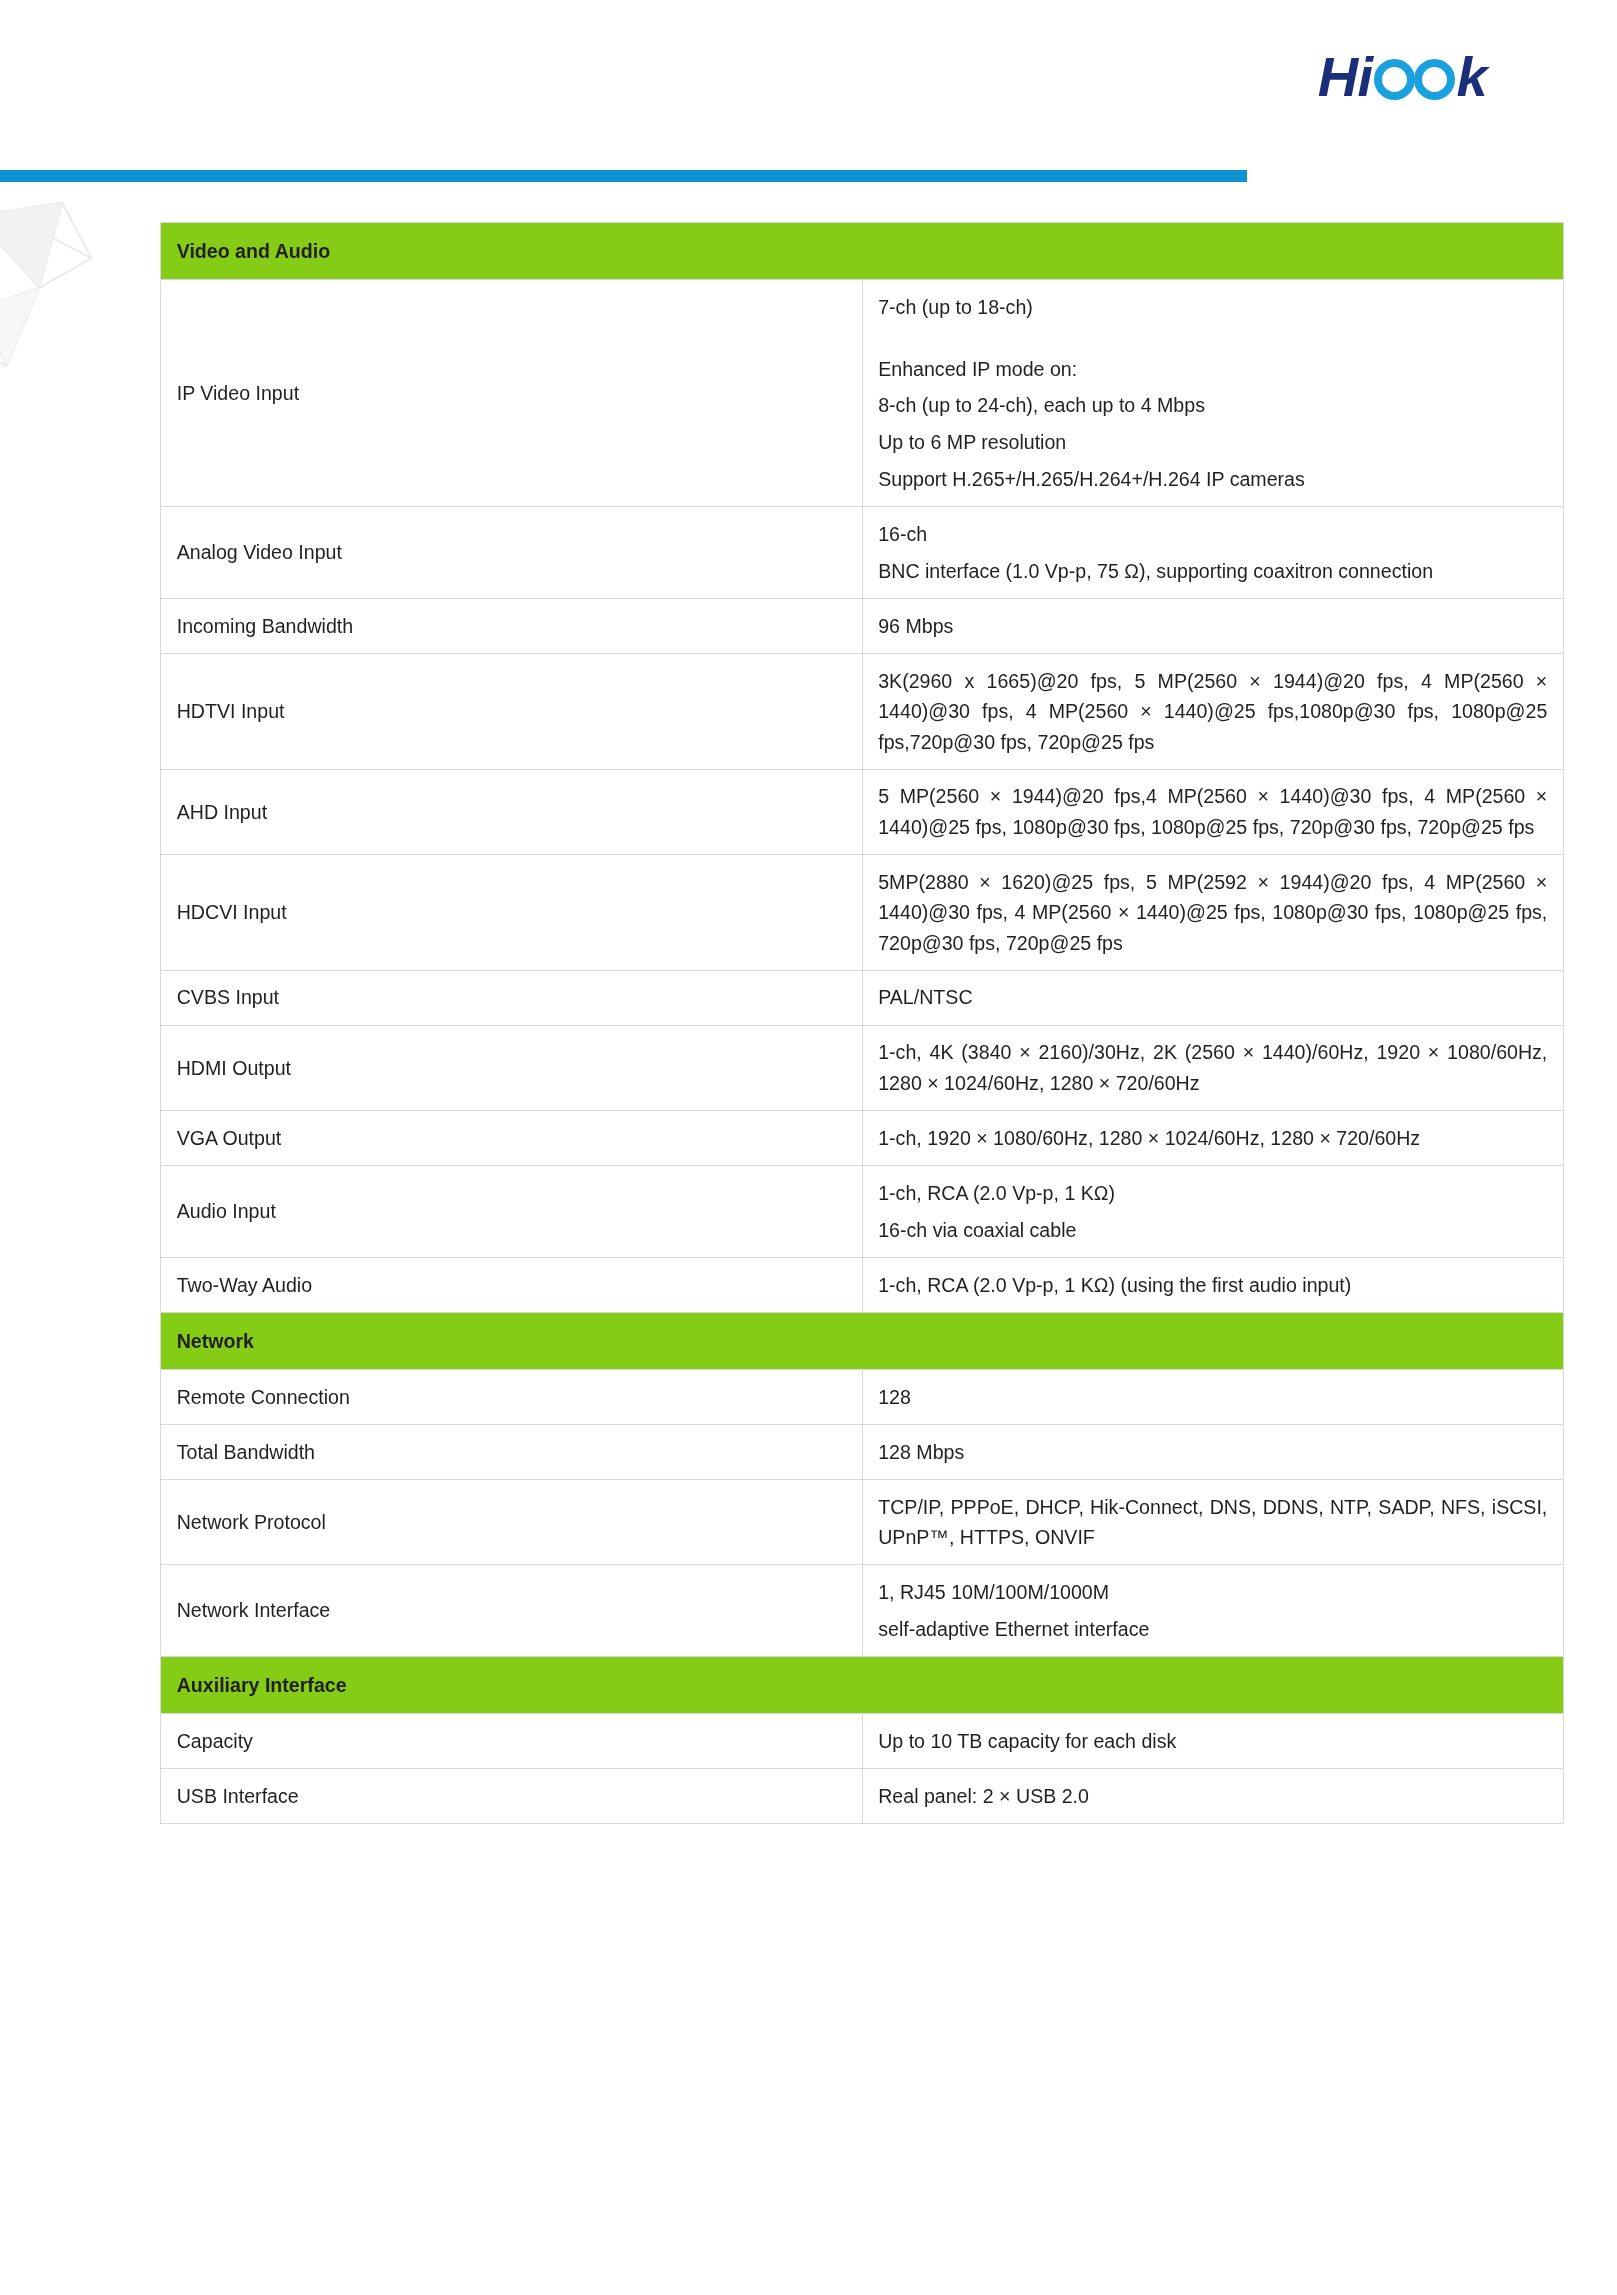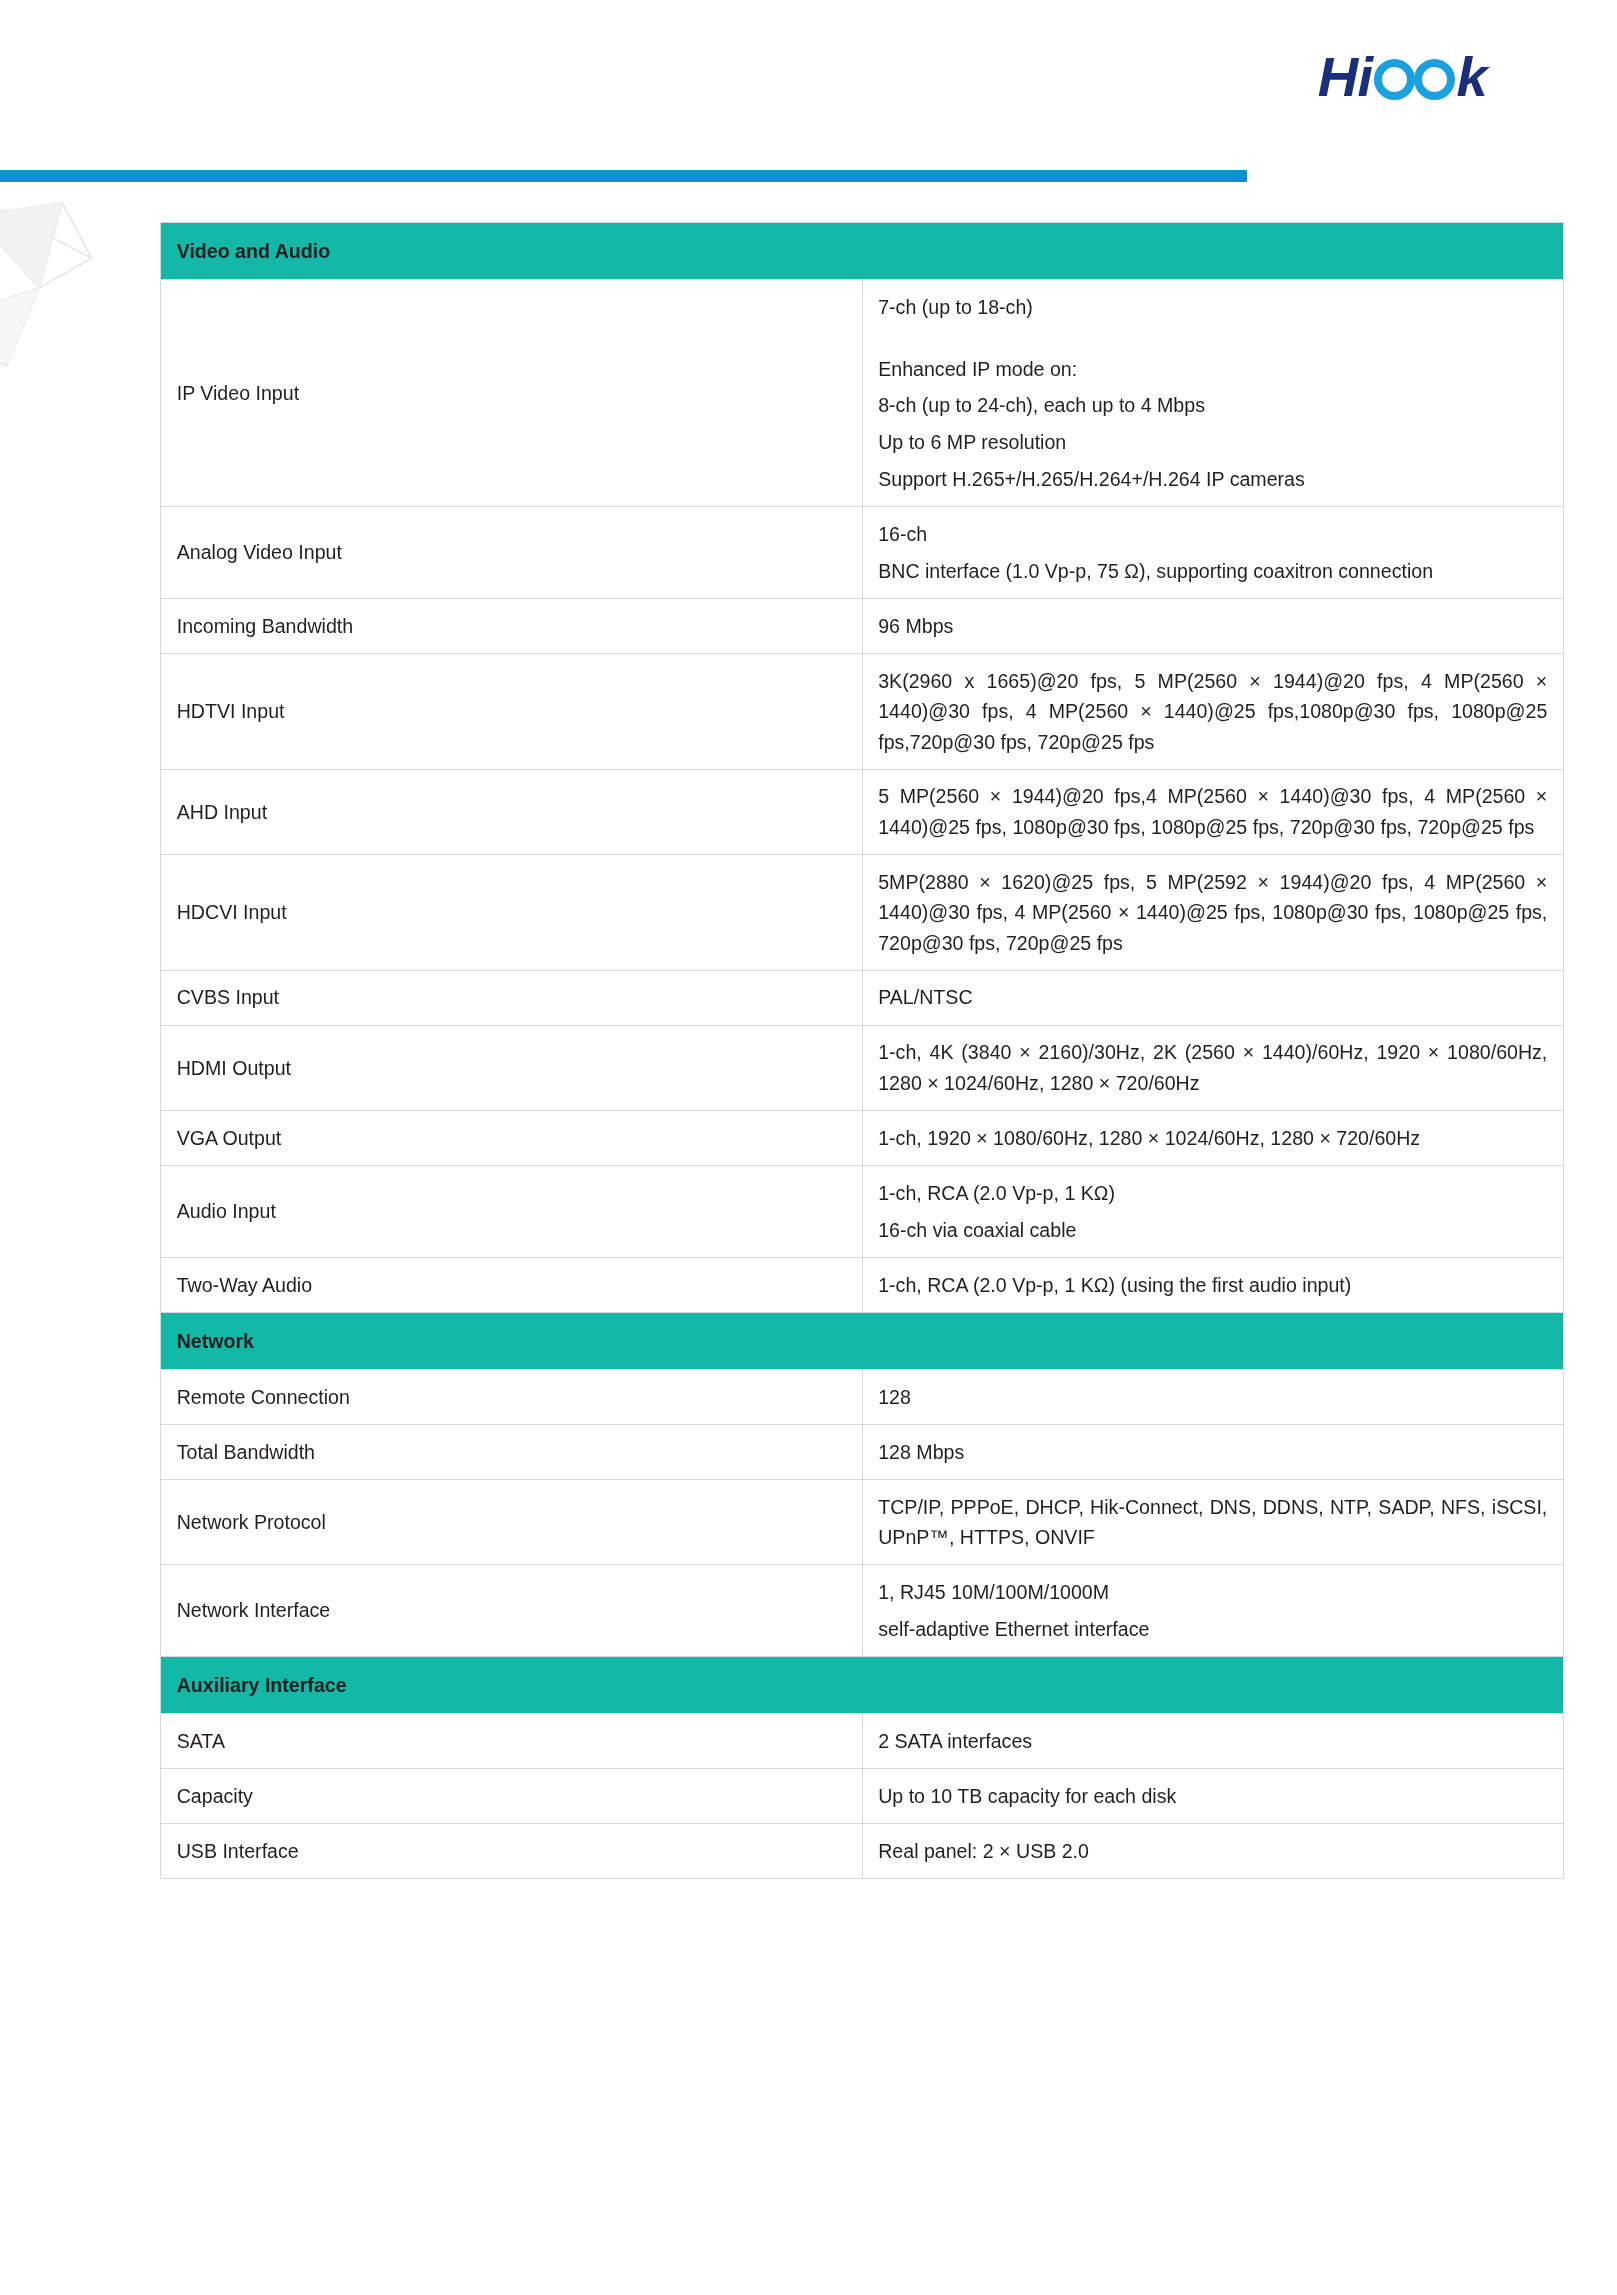--- a/index.html
+++ b/index.html
@@ -87,21 +87,21 @@
     padding: 11.8px 15.7px;
     color: #231f20;
   }
   td.label {
     width: 402px;
   }
   td.value {
     width: auto;
   }
   tr.section td {
-    background: #14b8a6;
+    background: #84cc16;
     font-weight: bold;
     padding: 13px 15.7px;
   }
   .value p {
     margin: 0;
   }
   .value p + p {
     margin-top: 6.5px;
   }
   .justify p {
@@ -244,26 +244,20 @@
         <td class="value">
           <p>1, RJ45 10M/100M/1000M</p>
           <p>self-adaptive Ethernet interface</p>
         </td>
       </tr>
 
       <tr class="section">
         <td colspan="2">Auxiliary Interface</td>
       </tr>
       <tr>
-        <td class="label">SATA</td>
-        <td class="value">
-          <p>2 SATA interfaces</p>
-        </td>
-      </tr>
-      <tr>
         <td class="label">Capacity</td>
         <td class="value">
           <p>Up to 10 TB capacity for each disk</p>
         </td>
       </tr>
       <tr>
         <td class="label">USB Interface</td>
         <td class="value">
           <p>Real panel: 2 × USB 2.0</p>
         </td>

